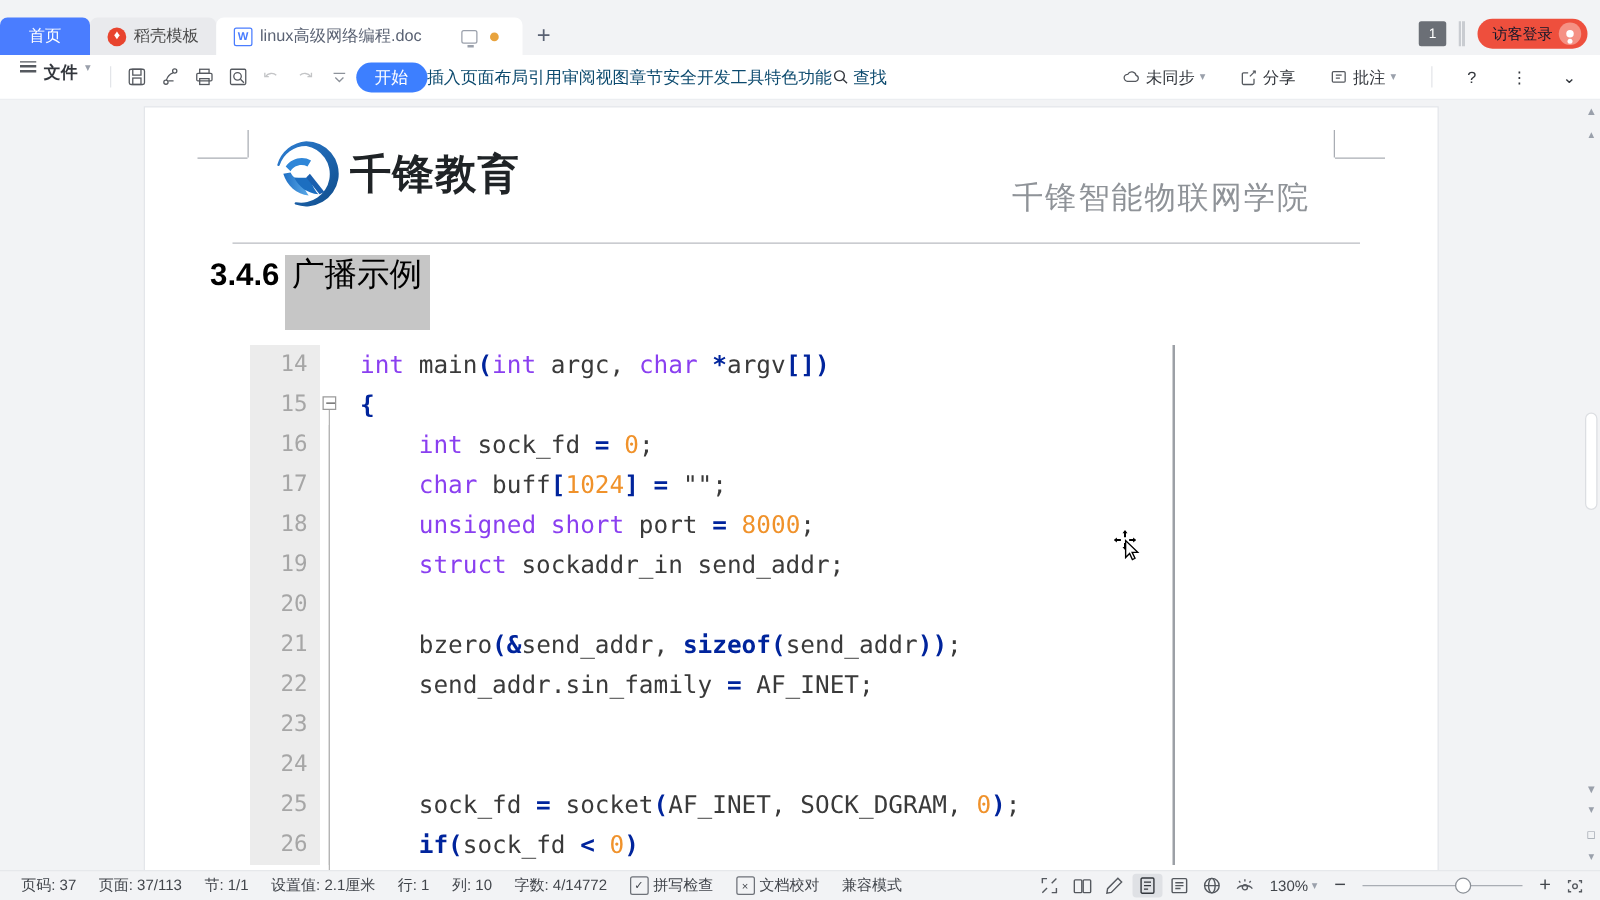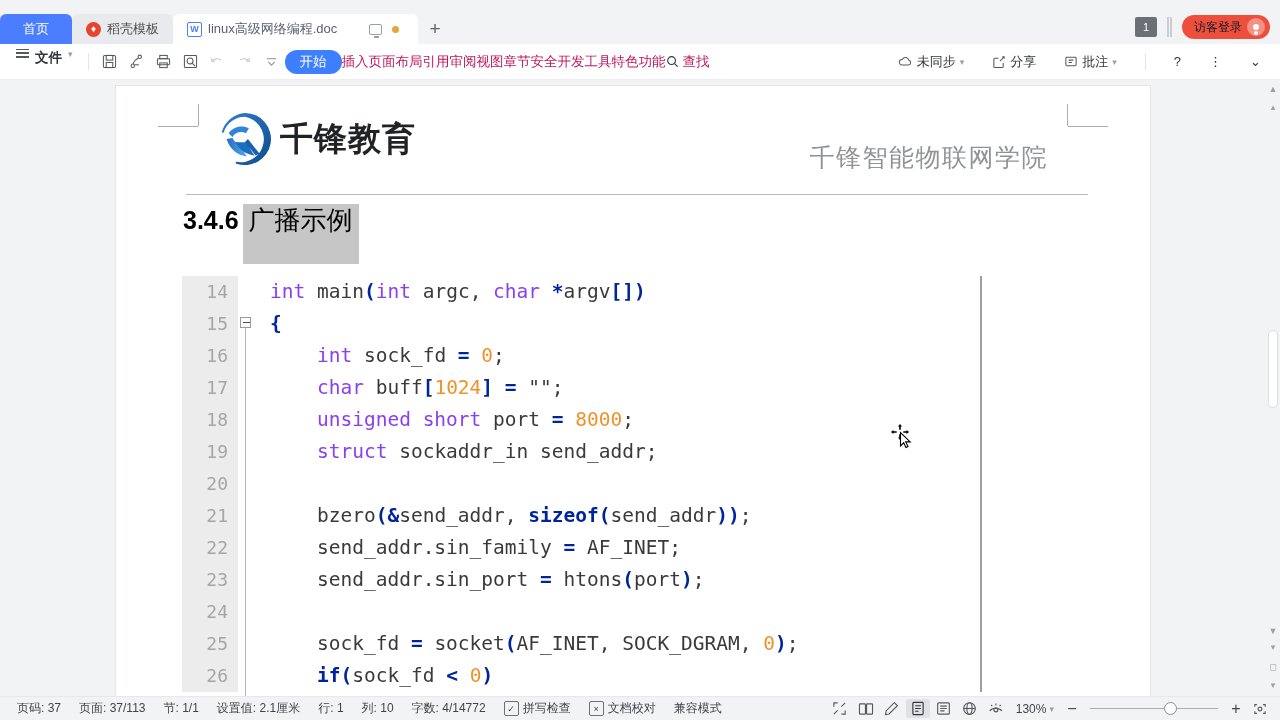--- a/index.html
+++ b/index.html
@@ -75,21 +75,21 @@
   .caret{font-size:9px;color:#9aa0ab;}
   .mb-sep{width:1px;height:17px;background:#e3e5e9;margin:0 7px;}
   .qicon{
     width:27px;height:26px;display:flex;align-items:center;justify-content:center;
     color:#55595f;
   }
   .qicon svg{display:block;}
   .qicon.disabled{opacity:.35;}
   .mitem{
     padding:0 0;height:24px;display:flex;align-items:center;
-    font-size:13.5px;color:#be185d;border-radius:12px;white-space:nowrap;
+    font-size:13.5px;color:#0c4a6e;border-radius:12px;white-space:nowrap;
   }
   .mitem.active{background:#3d7fff;color:#fff;padding:0 15px;}
   .mitem.find{gap:4px;}
   #menubar-right{margin-left:auto;display:flex;align-items:center;gap:14px;padding-right:4px;}
   .ritem{display:flex;align-items:center;gap:4px;padding:0 7px;height:24px;font-size:13px;color:#33373d;}
 
   
   #docarea{
     position:relative;height:calc(720px - 44px - 36px - 24px);
     background:#f2f3f5;overflow:hidden;
@@ -106,30 +106,30 @@
     font-family:"DejaVu Sans","Liberation Sans",sans-serif;
     font-size:33px;font-weight:bold;color:#1f2326;letter-spacing:1px;
   }
   #hdr-right{
     position:absolute;right:102px;top:55px;
     font-family:"DejaVu Serif","Liberation Serif",serif;
     font-size:25px;color:#8f9398;letter-spacing:1.5px;white-space:nowrap;
   }
   #hdr-line{position:absolute;left:70px;right:62px;top:108px;height:1px;background:#b9bcc1;}
 
-  #heading{position:absolute;left:67px;top:118px;display:flex;align-items:baseline;}
+  #heading{position:absolute;left:52px;top:118px;display:flex;align-items:baseline;}
   #h-num{font-size:25px;font-weight:bold;color:#000;font-family:"Liberation Sans",sans-serif;}
   #h-text{
     font-size:26px;color:#000;background:#c6c6c6;
     font-family:"DejaVu Serif","Liberation Serif",serif;
     padding:3px 6px 30px 6px;margin-left:4px;line-height:1.05;
   }
 
   #code{
-    position:absolute;left:66px;top:190px;width:800px;
+    position:absolute;left:84px;top:190px;width:740px;
     background:#fff;border-right:2px solid #9ca0a6;
     font-family:"DejaVu Sans Mono","Liberation Mono",monospace;
     font-size:19.5px;line-height:32px;
   }
   .cl{display:flex;height:32px;align-items:center;white-space:pre;}
   .ln{
     width:56px;min-width:56px;background:#ececec;color:#a6a6a6;
     text-align:right;padding-right:10px;height:32px;line-height:32px;
     font-size:18px;
   }
@@ -360,21 +360,21 @@
     <div id="code">
         <div class="cl"><span class="ln">14</span><span class="fold"></span><span class="ctext"><span class="kw">int </span><span>main</span><span class="op">(</span><span class="kw">int </span><span>argc</span><span>, </span><span class="kw">char </span><span class="op">*</span><span>argv</span><span class="op">[]</span><span class="op">)</span></span></div>
         <div class="cl"><span class="ln">15</span><span class="fold"><span class="fold-box"></span><span class="fold-line"></span></span><span class="ctext"><span class="op">{</span></span></div>
         <div class="cl"><span class="ln">16</span><span class="fold"><span class="fold-mid"></span></span><span class="ctext"><span>    </span><span class="kw">int </span><span>sock_fd </span><span class="op">=</span><span> </span><span class="num">0</span><span>;</span></span></div>
         <div class="cl"><span class="ln">17</span><span class="fold"><span class="fold-mid"></span></span><span class="ctext"><span>    </span><span class="kw">char </span><span>buff</span><span class="op">[</span><span class="num">1024</span><span class="op">]</span><span> </span><span class="op">=</span><span> "";</span></span></div>
         <div class="cl"><span class="ln">18</span><span class="fold"><span class="fold-mid"></span></span><span class="ctext"><span>    </span><span class="kw">unsigned short </span><span>port </span><span class="op">=</span><span> </span><span class="num">8000</span><span>;</span></span></div>
         <div class="cl"><span class="ln">19</span><span class="fold"><span class="fold-mid"></span></span><span class="ctext"><span>    </span><span class="kw">struct </span><span>sockaddr_in send_addr;</span></span></div>
         <div class="cl"><span class="ln">20</span><span class="fold"><span class="fold-mid"></span></span><span class="ctext"></span></div>
         <div class="cl"><span class="ln">21</span><span class="fold"><span class="fold-mid"></span></span><span class="ctext"><span>    </span><span>bzero</span><span class="op">(</span><span class="op">&amp;</span><span>send_addr, </span><span class="bkw">sizeof</span><span class="op">(</span><span>send_addr</span><span class="op">))</span><span>;</span></span></div>
         <div class="cl"><span class="ln">22</span><span class="fold"><span class="fold-mid"></span></span><span class="ctext"><span>    </span><span>send_addr.sin_family </span><span class="op">=</span><span> AF_INET;</span></span></div>
-        <div class="cl"><span class="ln">23</span><span class="fold"><span class="fold-mid"></span></span><span class="ctext"><span>    </span><span>send_addr.sin_port </span><span class="op">=</span><span> htons</span><span class="op">(</span><span>port</span><span class="op">)</span><span>;</span></span></div>
+        <div class="cl"><span class="ln">23</span><span class="fold"><span class="fold-mid"></span></span></div>
         <div class="cl"><span class="ln">24</span><span class="fold"><span class="fold-mid"></span></span><span class="ctext"></span></div>
         <div class="cl"><span class="ln">25</span><span class="fold"><span class="fold-mid"></span></span><span class="ctext"><span>    </span><span>sock_fd </span><span class="op">=</span><span> socket</span><span class="op">(</span><span>AF_INET, SOCK_DGRAM, </span><span class="num">0</span><span class="op">)</span><span>;</span></span></div>
         <div class="cl"><span class="ln">26</span><span class="fold"><span class="fold-mid"></span></span><span class="ctext"><span>    </span><span class="bkw">if</span><span class="op">(</span><span>sock_fd </span><span class="op">&lt;</span><span> </span><span class="num">0</span><span class="op">)</span></span></div>
       </div>
 
     <div id="cursor">
       <svg width="26" height="28" viewBox="0 0 26 28">
         <g fill="#000">
           <path d="M9 0l2 2.5H9.8v3.2H8.2V2.5H7z"></path>
           <path d="M0 8l2.5-2v1.2h3.2v1.6H2.5v1.2z"></path>

